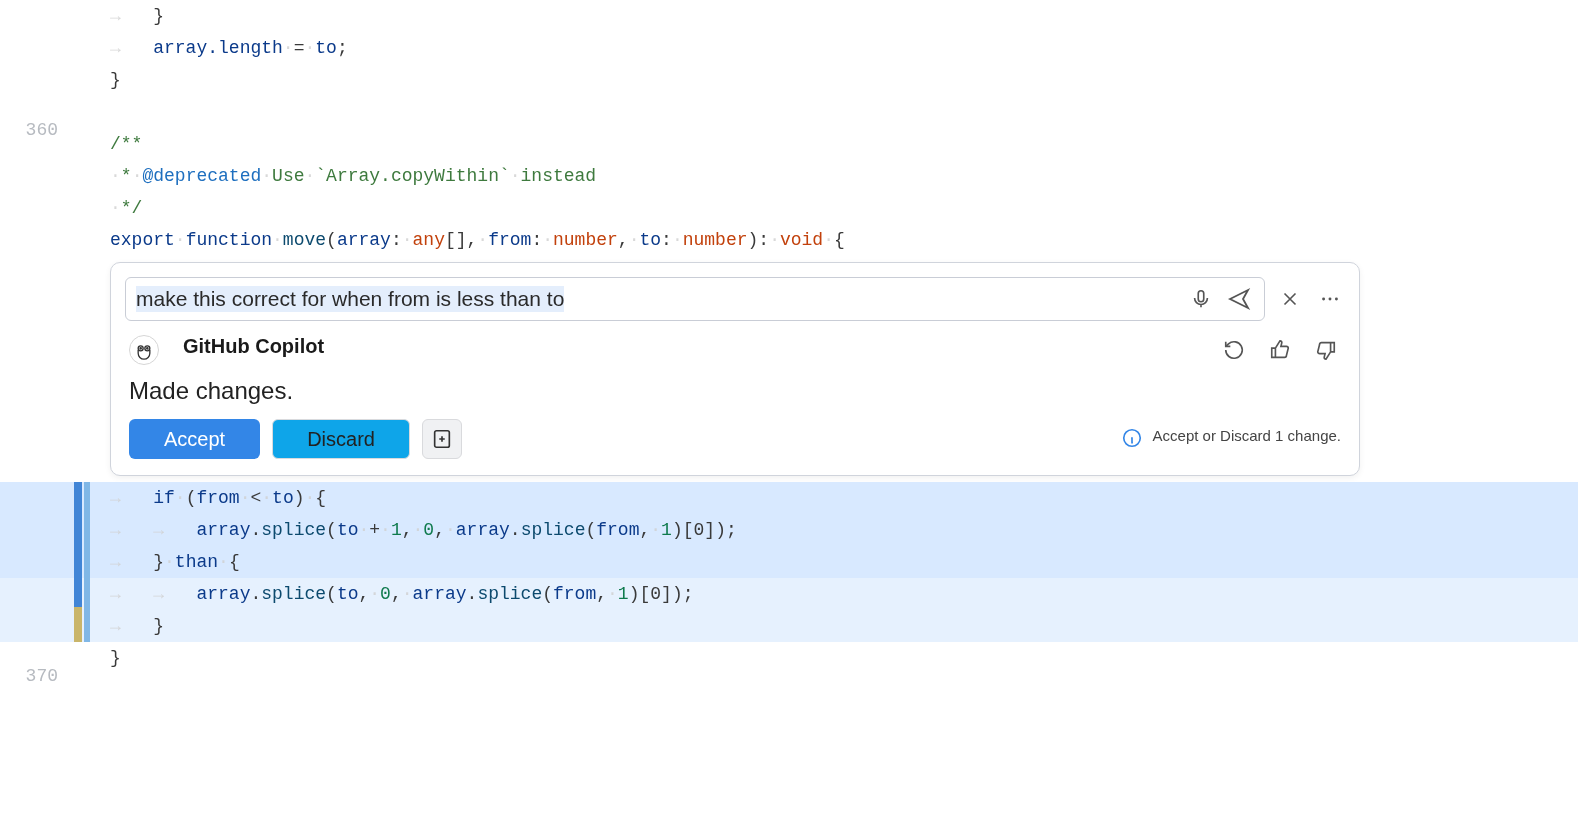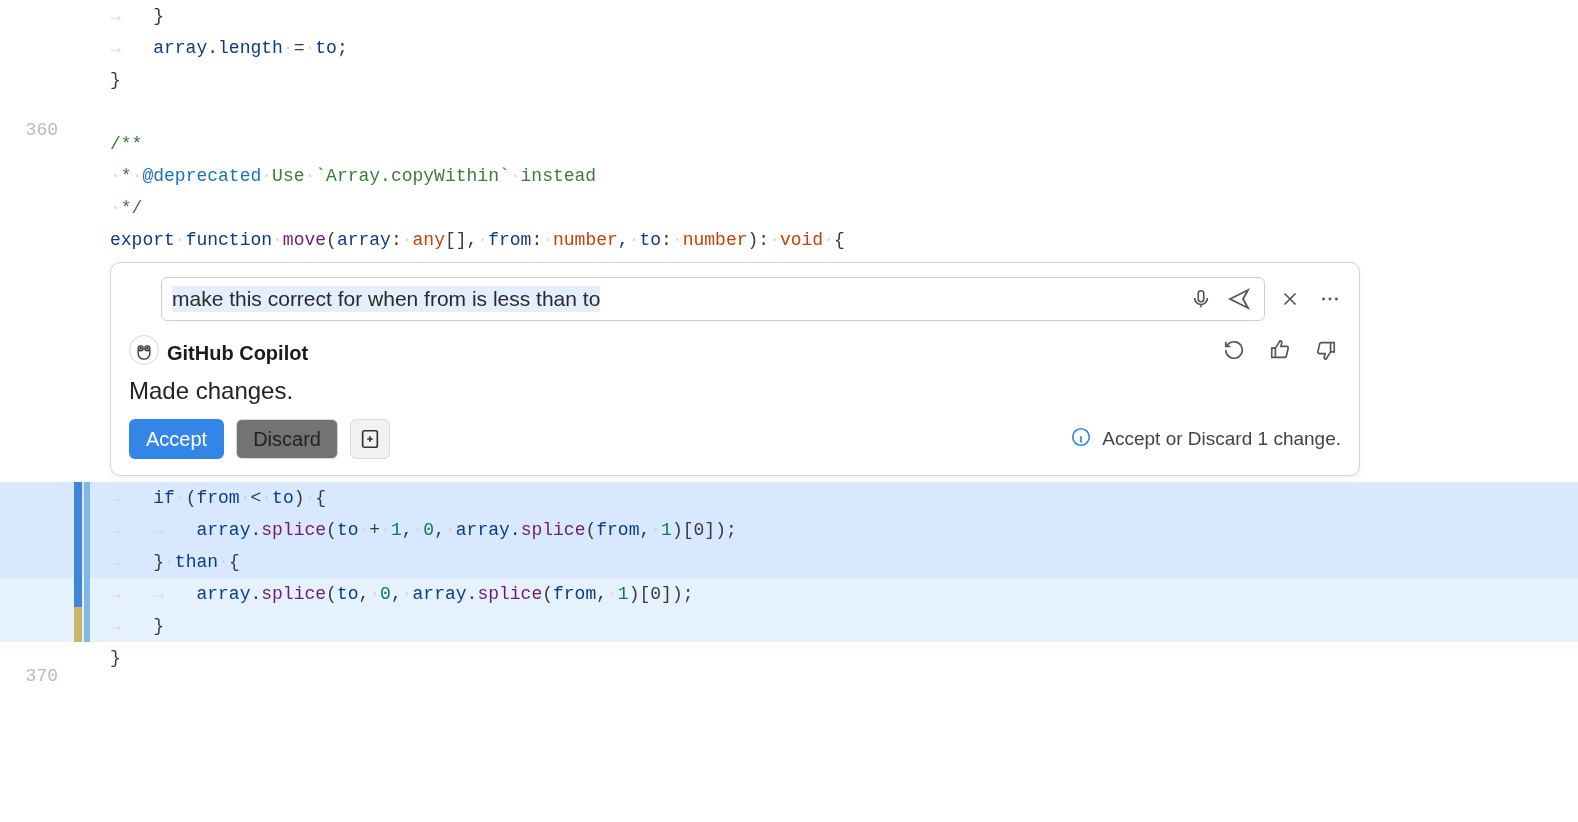--- a/index.html
+++ b/index.html
@@ -22,21 +22,21 @@
     color: #6e768180;
     font-size: 18px;
     flex-shrink: 0;
     user-select: none;
     margin-top: 36px;
   }
   .glyph { width: 40px; flex-shrink: 0; }
   .content { flex: 1; }
   .ws { color: #d0d0d0cc; }
   .tok-keyword { color: #0b3a8a; }
-  .tok-func { color: #701a75; }
+  .tok-func { color: #0c4a6e; }
   .tok-param { color: #0b3a8a; }
   .tok-type { color: #c2410c; }
   .tok-punc { color: #3a3a3a; }
   .tok-prop { color: #0b3a8a; }
   .tok-num { color: #0f7a4d; }
   .tok-doc { color: #3e7a3e; }
   .tok-tag { color: #1e6fbf; }
   .codelens { color: #999; font-size: 15px; }
   .codelens .emoji { font-size: 17px; margin-right: 6px; }
 
@@ -73,65 +73,64 @@
   .panel-row1 { display: flex; align-items: center; gap: 10px; padding: 14px 14px 10px 14px; }
   .prompt-box {
     flex: 1;
     border: 1px solid #c9cdD6;
     border-radius: 6px;
     height: 44px;
     display: flex;
     align-items: center;
     padding: 12px 10px;
     gap: 8px;
-    margin-left: 36px;
   }
   .prompt-text {
     flex: 1;
     font-size: 21px;
     color: #2a2a2a;
     display: flex;
     align-items: center;
   }
   .prompt-text span { background: #e4eefc; padding: 1px 0; }
   .iconbtn {
     width: 30px; height: 30px;
     display: flex; align-items: center; justify-content: center;
     color: #555; border-radius: 6px; cursor: pointer;
   }
   .iconbtn svg { width: 22px; height: 22px; }
   .iconbtn.big svg { width: 24px; height: 24px; }
 
-  .panel-row2 { display: flex; align-items: flex-end; gap: 8px; padding: 4px 18px 6px 18px; }
+  .panel-row2 { display: flex; align-items: flex-start; gap: 24px; padding: 4px 18px 6px 18px; }
   .avatar {
     width: 30px; height: 30px; border: 1px solid #d6d6d6; border-radius: 50%;
     display: flex; align-items: center; justify-content: center;
   }
   .avatar svg { width: 20px; height: 20px; }
   .copilot-name { font-size: 20px; font-weight: 600; color: #1a1a1a; }
   .feedback { margin-left: auto; display: flex; gap: 16px; }
   .panel-msg { padding: 6px 18px 14px 18px; font-size: 24px; color: #222; }
   .panel-actions {
     display: flex; align-items: center; gap: 12px;
     padding: 0 18px 16px 18px;
   }
   .btn {
-    height: 40px; padding: 0 16px; border-radius: 6px;
+    height: 40px; padding: 0 34px; border-radius: 6px;
     font-size: 20px; display: flex; align-items: center;
     cursor: pointer; border: 1px solid transparent;
   }
   .btn-accept { background: #3386e7; color: #fff; }
-  .btn-discard { background: #737373; color: #222; border-color: #d9dadd; }
+  .btn-discard { background: #0ea5e9; color: #222; border-color: #d9dadd; }
   .btn-diff {
     width: 40px; height: 40px; background: #f0f1f3; border: 1px solid #d9dadd;
     border-radius: 6px; display:flex; align-items:center; justify-content:center;
     cursor: pointer;
   }
   .btn-diff svg { width: 22px; height: 22px; }
-  .status-right { margin-left: auto; display: flex; align-items: center; gap: 10px; color: #444; font-size: 19px; }
+  .status-right { margin-left: auto; display: flex; gap: 10px; color: #444; font-size: 15px; }
   .info-icon { color: #3386e7; }
   .info-icon svg { width: 22px; height: 22px; }
 </style>
 </head>
 <body>
 
 <div class="editor">
 
   <div class="line">
     <div class="gutter"></div><div class="glyph"></div>

